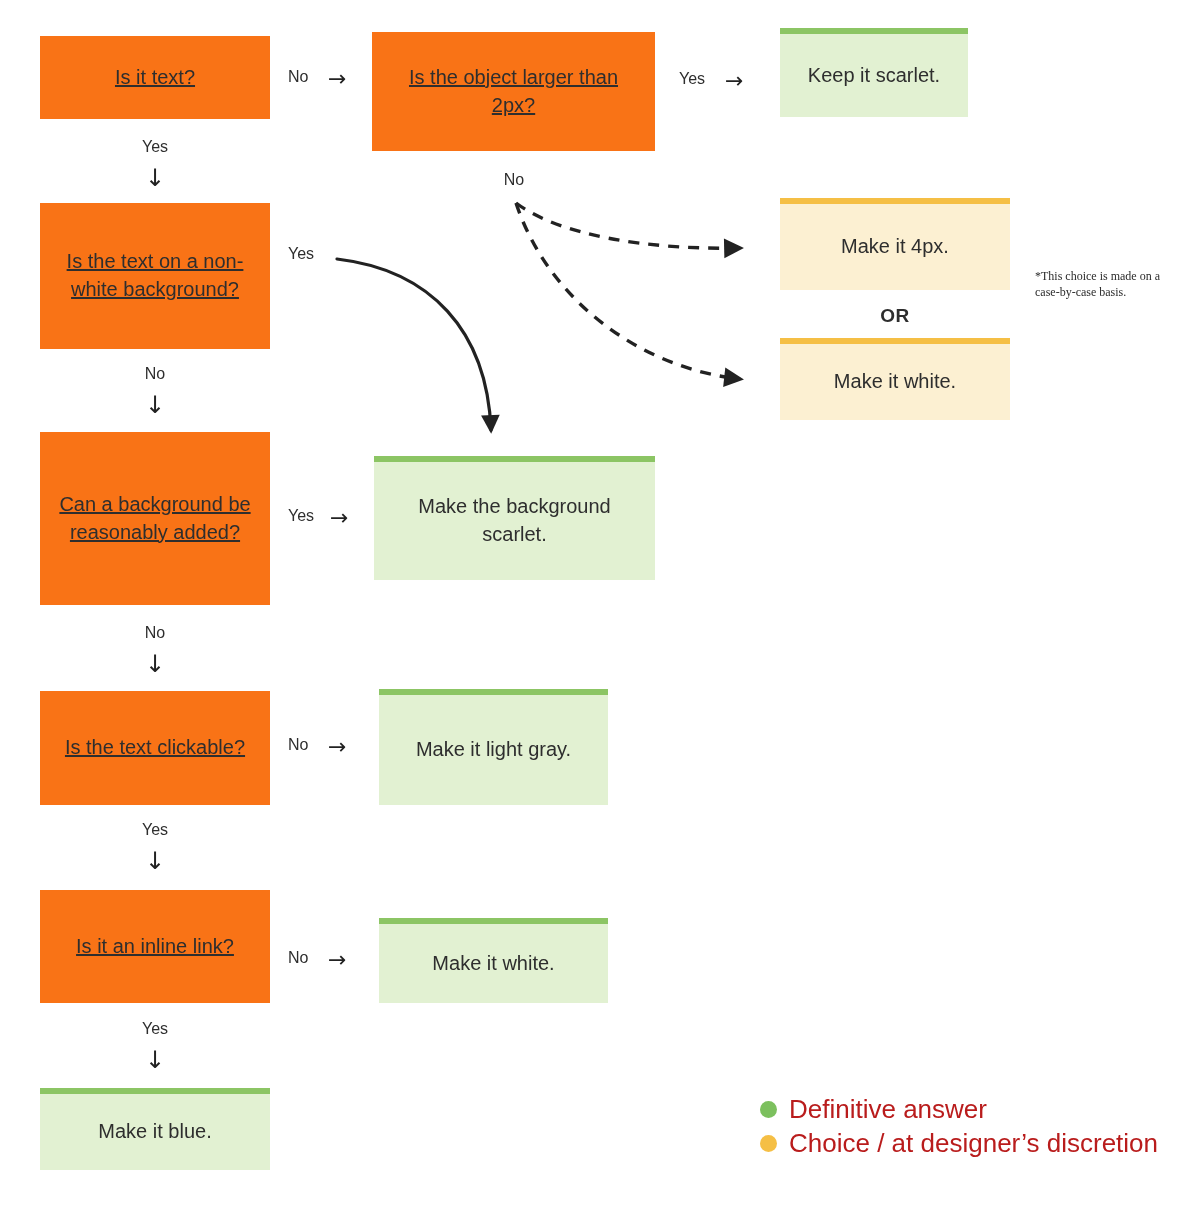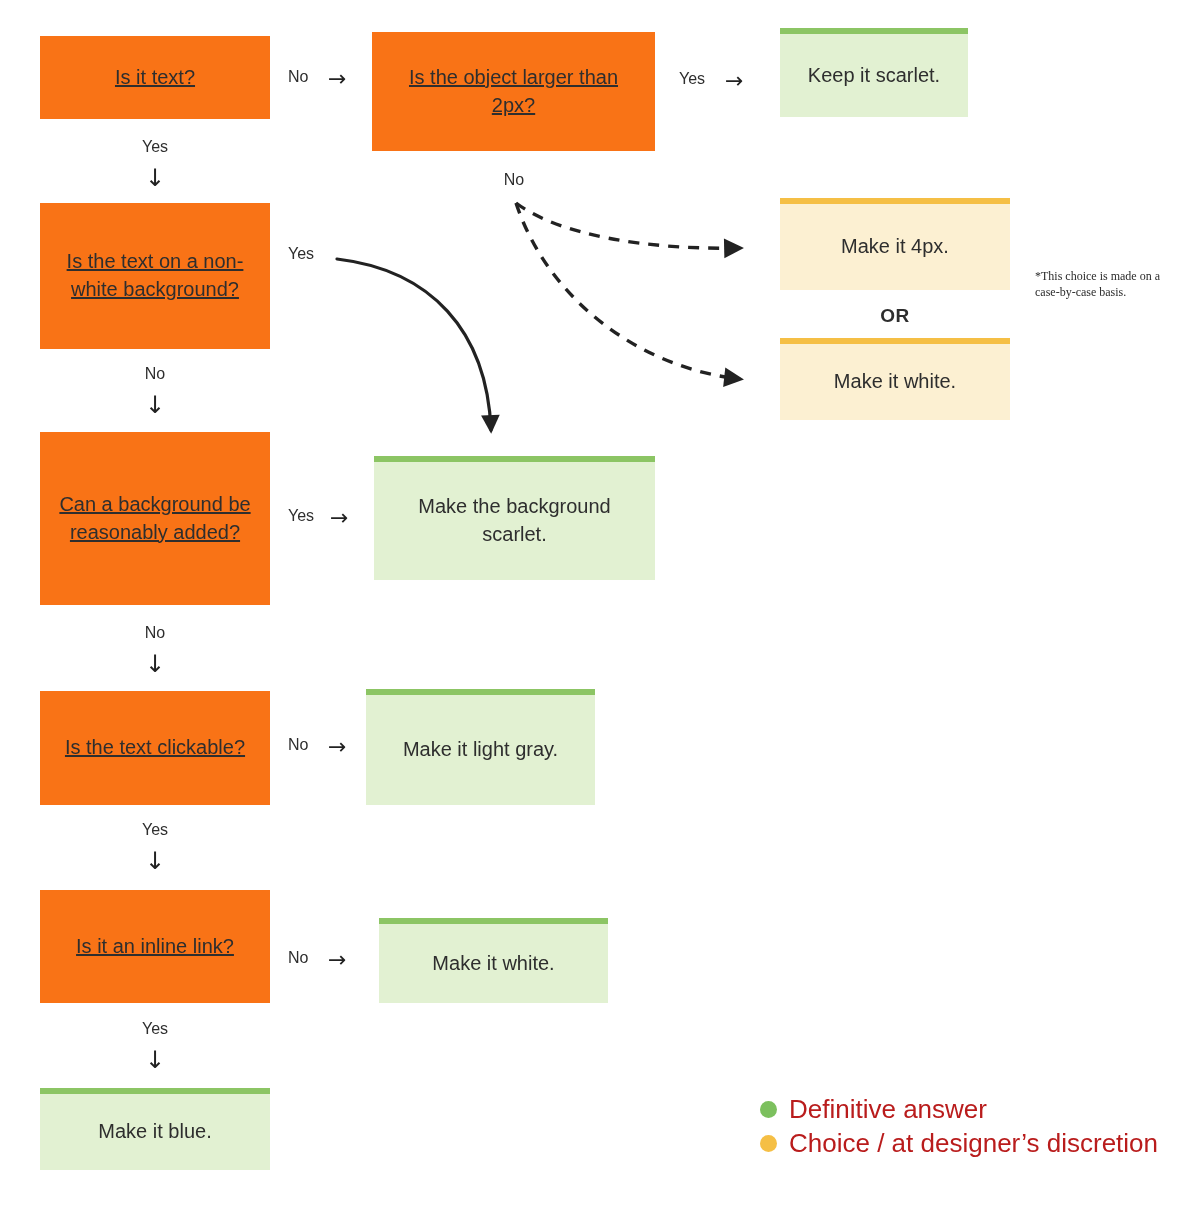--- a/index.html
+++ b/index.html
@@ -186,21 +186,21 @@
 
   <div class="node q" style="left:40px;top:691px;width:230px;height:114px;">
     <span>Is the text clickable?</span>
   </div>
 
   <div class="elabel" style="left:288px;top:736px;">
     <span>No</span>
   </div>
   <span class="glyph right" style="left:328px;top:736px;">→</span>
 
-  <div class="node green" style="left:366px;top:689px;width:229px;height:116px;">
+  <div class="node green" style="left:379px;top:689px;width:229px;height:116px;">
     <span>Make it light gray.</span>
   </div>
 
   <div class="elabel center" style="left:155px;top:821px;">
     <span>Yes</span>
   </div>
   <span class="glyph down" style="left:155px;top:849px;">↓</span>
 
   <div class="node q" style="left:40px;top:890px;width:230px;height:113px;">
     <span>Is it an inline link?</span>

